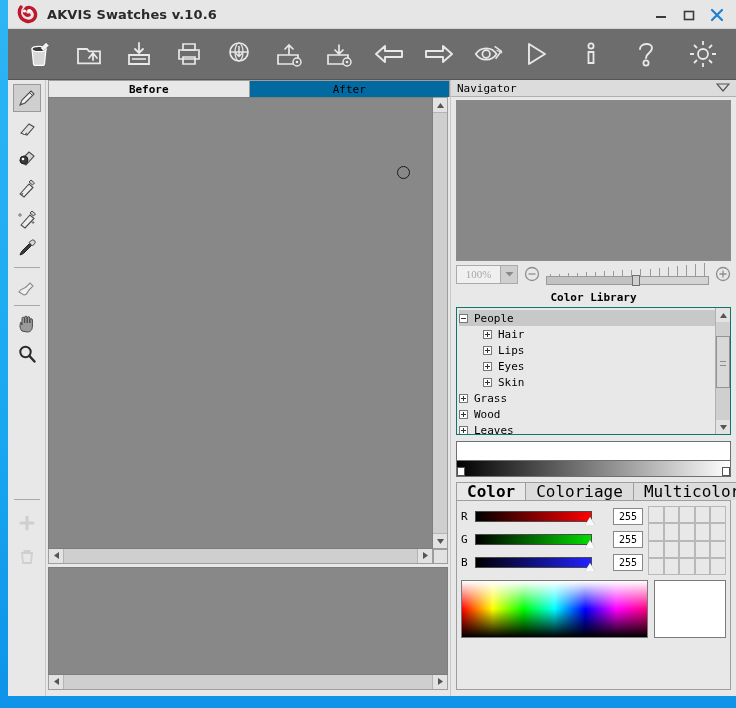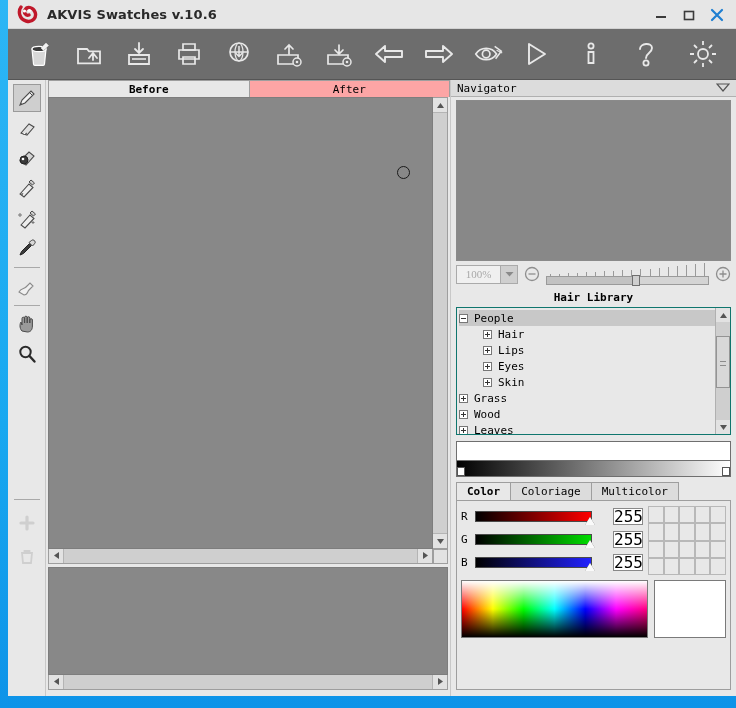--- a/index.html
+++ b/index.html
@@ -60,21 +60,21 @@
   .tool svg { display: block; }
   .tsep { width: 26px; height: 1px; background: #a9a9a9; margin: 3px 0 4px 0; }
   .toolstrip-bottom { position:absolute; bottom: 118px; left:0; width:38px; display:flex; flex-direction:column; align-items:center;}
   .tsep2 { width: 26px; height:1px; background:#a9a9a9; margin-bottom:10px;}
   .dimicon { width:26px;height:26px; display:flex;align-items:center;justify-content:center; margin-bottom:8px;}
 
   
   .center { flex: 1; display: flex; flex-direction: column; min-width: 0; background:#e8e8e8;}
   .tabbar { height: 17px; display: flex; padding-left: 2px; }
   .tab {
-    flex: 1; background: #fca5a5; border: 1px solid #9e9e9e; border-bottom: none;
+    flex: 1; background: #0369a1; border: 1px solid #9e9e9e; border-bottom: none;
     display: flex; align-items: center; justify-content: center;
     font-family: "DejaVu Sans Mono", monospace; font-size: 11px; color: #000;
     height: 17px; cursor: pointer;
   }
   .tab.active { font-weight: bold; background: #e8e8e8; }
   .tab + .tab { margin-left: -1px; }
 
   .canvas-wrap { flex: 1; display: flex; flex-direction: column; min-height: 0; padding: 0 2px 0 2px;}
   .canvas-row { flex: 1; display: flex; min-height: 0; }
   .canvas {
@@ -134,38 +134,38 @@
   .tree-thumb::after{content:'';position:absolute;left:3px;right:3px;top:24px;height:3px;border-top:1px solid #8c8c8c;border-bottom:1px solid #8c8c8c;}
 
   .swatch-strip { margin: 6px 5px 0 5px; height: 20px; background: #ffffff; border:1px solid #6f6f6f;}
   .grad-strip { margin: 0 5px; height: 16px; background: linear-gradient(90deg,#000 0%, #ffffff 100%); border:1px solid #6f6f6f; border-top:none; position:relative;}
   .grad-strip::before,.grad-strip::after{content:'';position:absolute;bottom:0;width:6px;height:7px;background:#fff;border:1px solid #555;}
   .grad-strip::before{left:0;}
   .grad-strip::after{right:0;}
 
   .ctabs { display:flex; margin: 5px 5px 0 5px; height:18px; }
   .ctab { border:1px solid #9e9e9e; border-bottom:none; background:#dcdcdc; padding: 0 10px;
-          display:flex;align-items:center; font-family:"DejaVu Sans Mono",monospace; font-size:11px; cursor:pointer;}
+          display:flex;align-items:center; font-family:"DejaVu Sans Mono",monospace; font-size:16px; cursor:pointer;}
   .ctab.active { background:#e8e8e8; font-weight:bold;}
   .ctab + .ctab { margin-left:-1px; }
 
   .cpanel { margin: 0 5px 0 5px; border:1px solid #9e9e9e; background:#e8e8e8; flex:1; padding:5px 4px 4px 4px; display:flex; flex-direction:column; min-height:0;}
   .rgb-area { display:flex; gap:5px; }
   .rgb-rows { flex:1; }
   .rgb-row { display:flex; align-items:center; height:20px; margin-bottom:3px;}
   .rgb-lbl { width:14px; font-family:"DejaVu Sans Mono",monospace; font-size:11px; }
   .rgb-slider { flex:1; height:11px; position:relative; border:1px solid #4a4a4a;}
   .rgb-slider.r{background:linear-gradient(90deg,#000,#ff0000);}
   .rgb-slider.g{background:linear-gradient(90deg,#000,#00dd00);}
   .rgb-slider.b{background:linear-gradient(90deg,#000,#2222ff);}
   .rgb-knob { position:absolute; right:-4px; bottom:-4px; width:0;height:0;
               border-left:5px solid transparent;border-right:5px solid transparent;border-bottom:8px solid #fafafa;
               filter: drop-shadow(0 0 0 #555);}
   .rgb-val { width:30px; height:17px; margin-left:21px; background:#fff; border:1px solid #888;
-             font-family:"DejaVu Sans Mono",monospace; font-size:16px; text-align:center; line-height:15px;}
+             font-family:"DejaVu Sans Mono",monospace; font-size:10px; text-align:center; line-height:15px;}
   .sgrid { width:78px; display:grid; grid-template-columns:repeat(5,1fr); grid-template-rows:repeat(4,1fr); gap:0; }
   .sgrid div { border:1px solid #b8b8b8; background:#e8e8e8; }
   .picker-area { display:flex; gap:6px; margin-top:5px; }
   .hue-box { flex:1; height:58px; border:1px solid #7a7a7a; position:relative; background:
       linear-gradient(180deg, rgba(255,255,255,1) 0%, rgba(255,255,255,0) 50%, rgba(0,0,0,0) 50%, rgba(0,0,0,1) 100%),
       linear-gradient(90deg,#ff0000,#ffff00,#00ff00,#00ffff,#0000ff,#ff00ff,#ff0080);}
   .cur-color { width:72px; height:58px; background:#ffffff; border:1px solid #7a7a7a;}
   .bottom-pad { height: 6px; }
 </style>
 </head>
@@ -519,21 +519,21 @@
           <div class="shandle"></div>
         </div>
         <div class="circbtn">
           <svg width="16" height="16">
               <circle cx="8" cy="8" r="6.5" fill="none" stroke="#8e8e8e" stroke-width="1.3"></circle>
               <path d="M4.5 8 h7 M8 4.5 v7" stroke="#8e8e8e" stroke-width="1.3"></path>
             </svg>
         </div>
       </div>
 
-      <div class="sec-title">Hair Library</div>
+      <div class="sec-title">Color Library</div>
 
       <div class="tree-box">
         <div class="tree">
           <div class="tnode selected">
             <span class="tbox"></span>
             <span>People</span>
           </div>
           <div class="tnode child">
             <span class="tbox plus"></span>
             <span>Hair</span>

